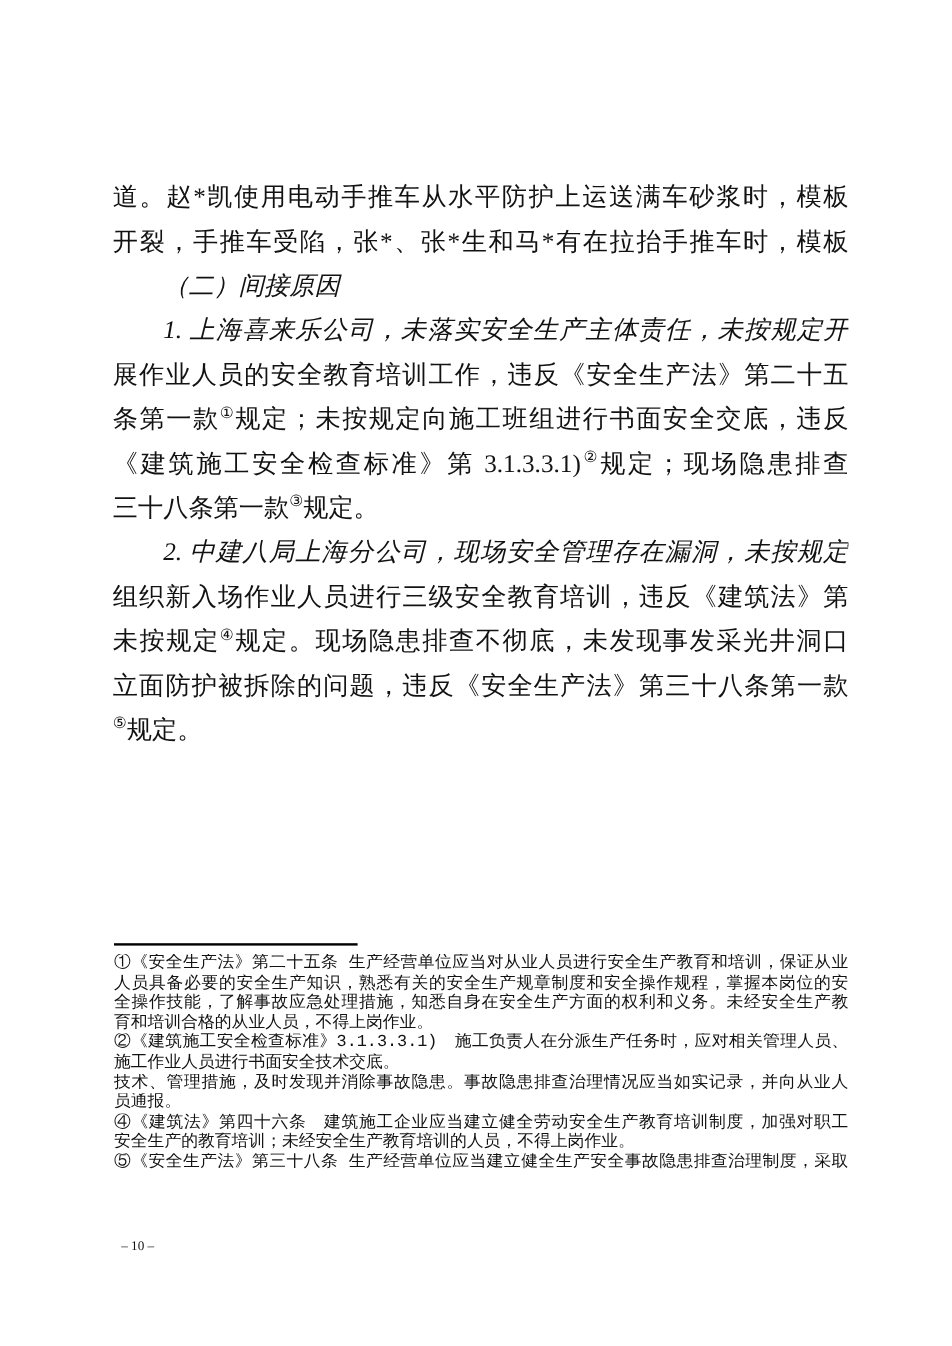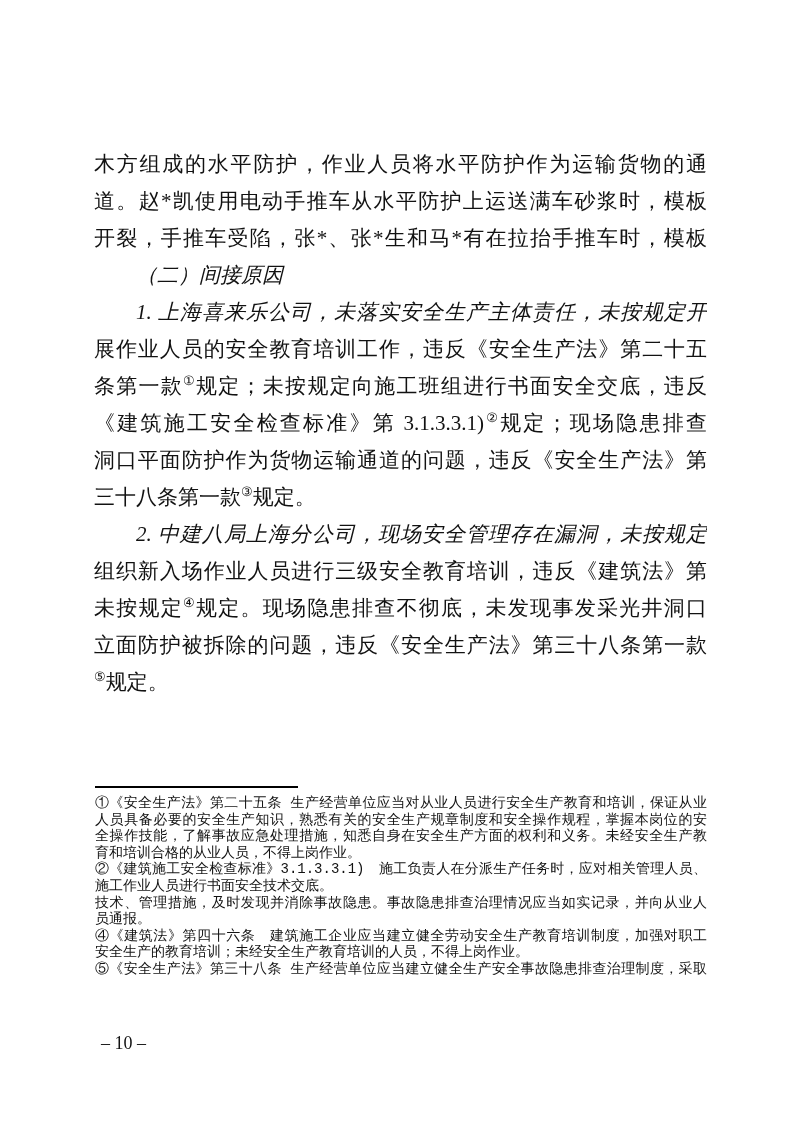--- a/index.html
+++ b/index.html
@@ -54,40 +54,38 @@
     height: 16.6px;
     line-height: 16.6px;
     text-align: justify;
     text-justify: inter-ideograph;
     overflow: hidden;
   }
   
   .page-number {
     position: absolute;
     left: 101px; top: 1033px;
-    font-size: 18px;
+    font-size: 11px;
     color: #121212;
     text-align: center;
   }
 </style>
 </head>
 <body>
 
 <div class="page">
 
   <div class="body-text">
-    <div class="bl just"><span>木方组成的水平防护，作业人员将水平防护作为运输货物的通</span></div>
     <div class="bl just"><span>道。赵*凯使用电动手推车从水平防护上运送满车砂浆时，模板</span></div>
     <div class="bl just"><span>开裂，手推车受陷，张*、张*生和马*有在拉抬手推车时，模板</span></div>
     <div class="bl indent"><span>（二）间接原因</span></div>
     <div class="bl indent just"><span>1. 上海喜来乐公司，未落实安全生产主体责任，未按规定开</span></div>
     <div class="bl just"><span>展作业人员的安全教育培训工作，违反《安全生产法》第二十五</span></div>
     <div class="bl just"><span>条第一款</span><sup>①</sup><span>规定；未按规定向施工班组进行书面安全交底，违反</span></div>
     <div class="bl just"><span>《建筑施工安全检查标准》第 3.1.3.3.1)</span><sup>②</sup><span>规定；现场隐患排查</span></div>
-    <div class="bl just"><span>洞口平面防护作为货物运输通道的问题，违反《安全生产法》第</span></div>
     <div class="bl"><span>三十八条第一款</span><sup>③</sup><span>规定。</span></div>
     <div class="bl indent just"><span>2. 中建八局上海分公司，现场安全管理存在漏洞，未按规定</span></div>
     <div class="bl just"><span>组织新入场作业人员进行三级安全教育培训，违反《建筑法》第</span></div>
     <div class="bl just"><span>未按规定</span><sup>④</sup><span>规定。现场隐患排查不彻底，未发现事发采光井洞口</span></div>
     <div class="bl just"><span>立面防护被拆除的问题，违反《安全生产法》第三十八条第一款</span></div>
     <div class="bl"><sup>⑤</sup><span>规定。</span></div>
   </div>
 
   <div class="footnote-rule"></div>
 

